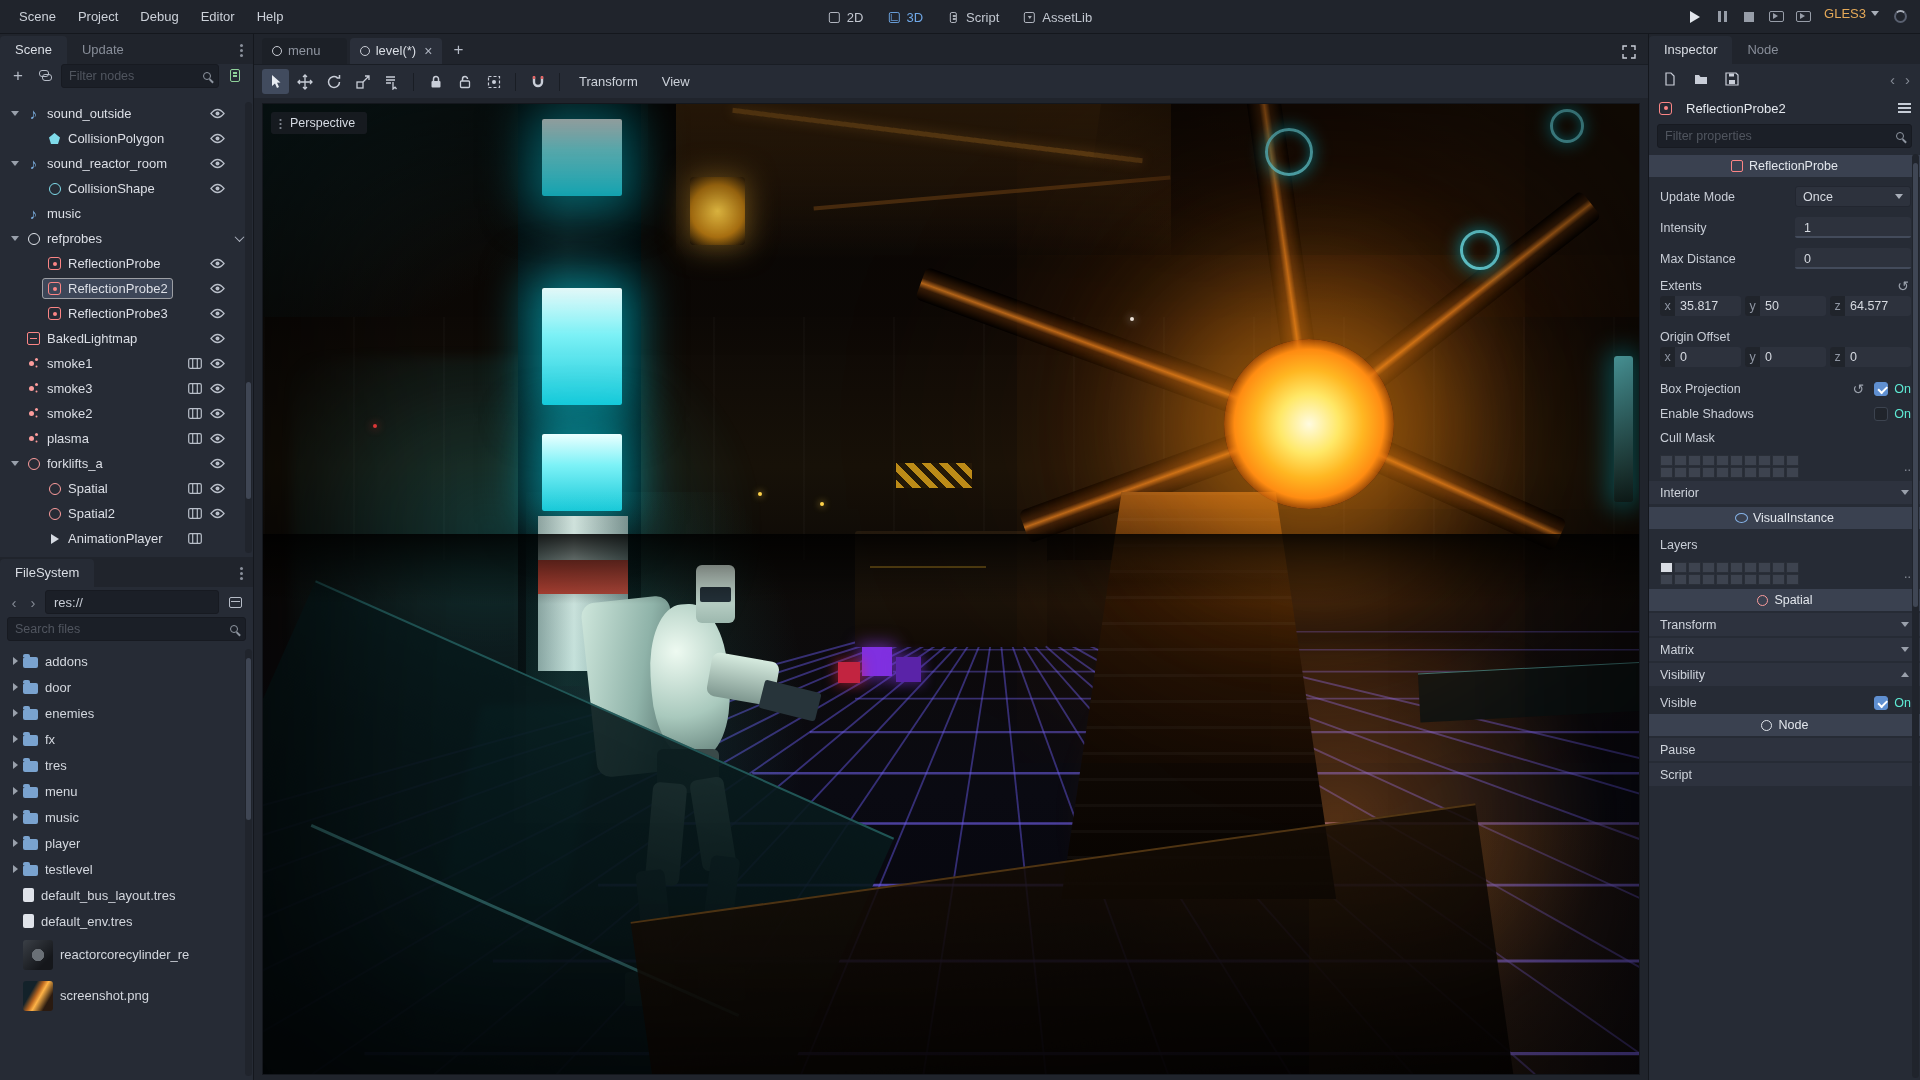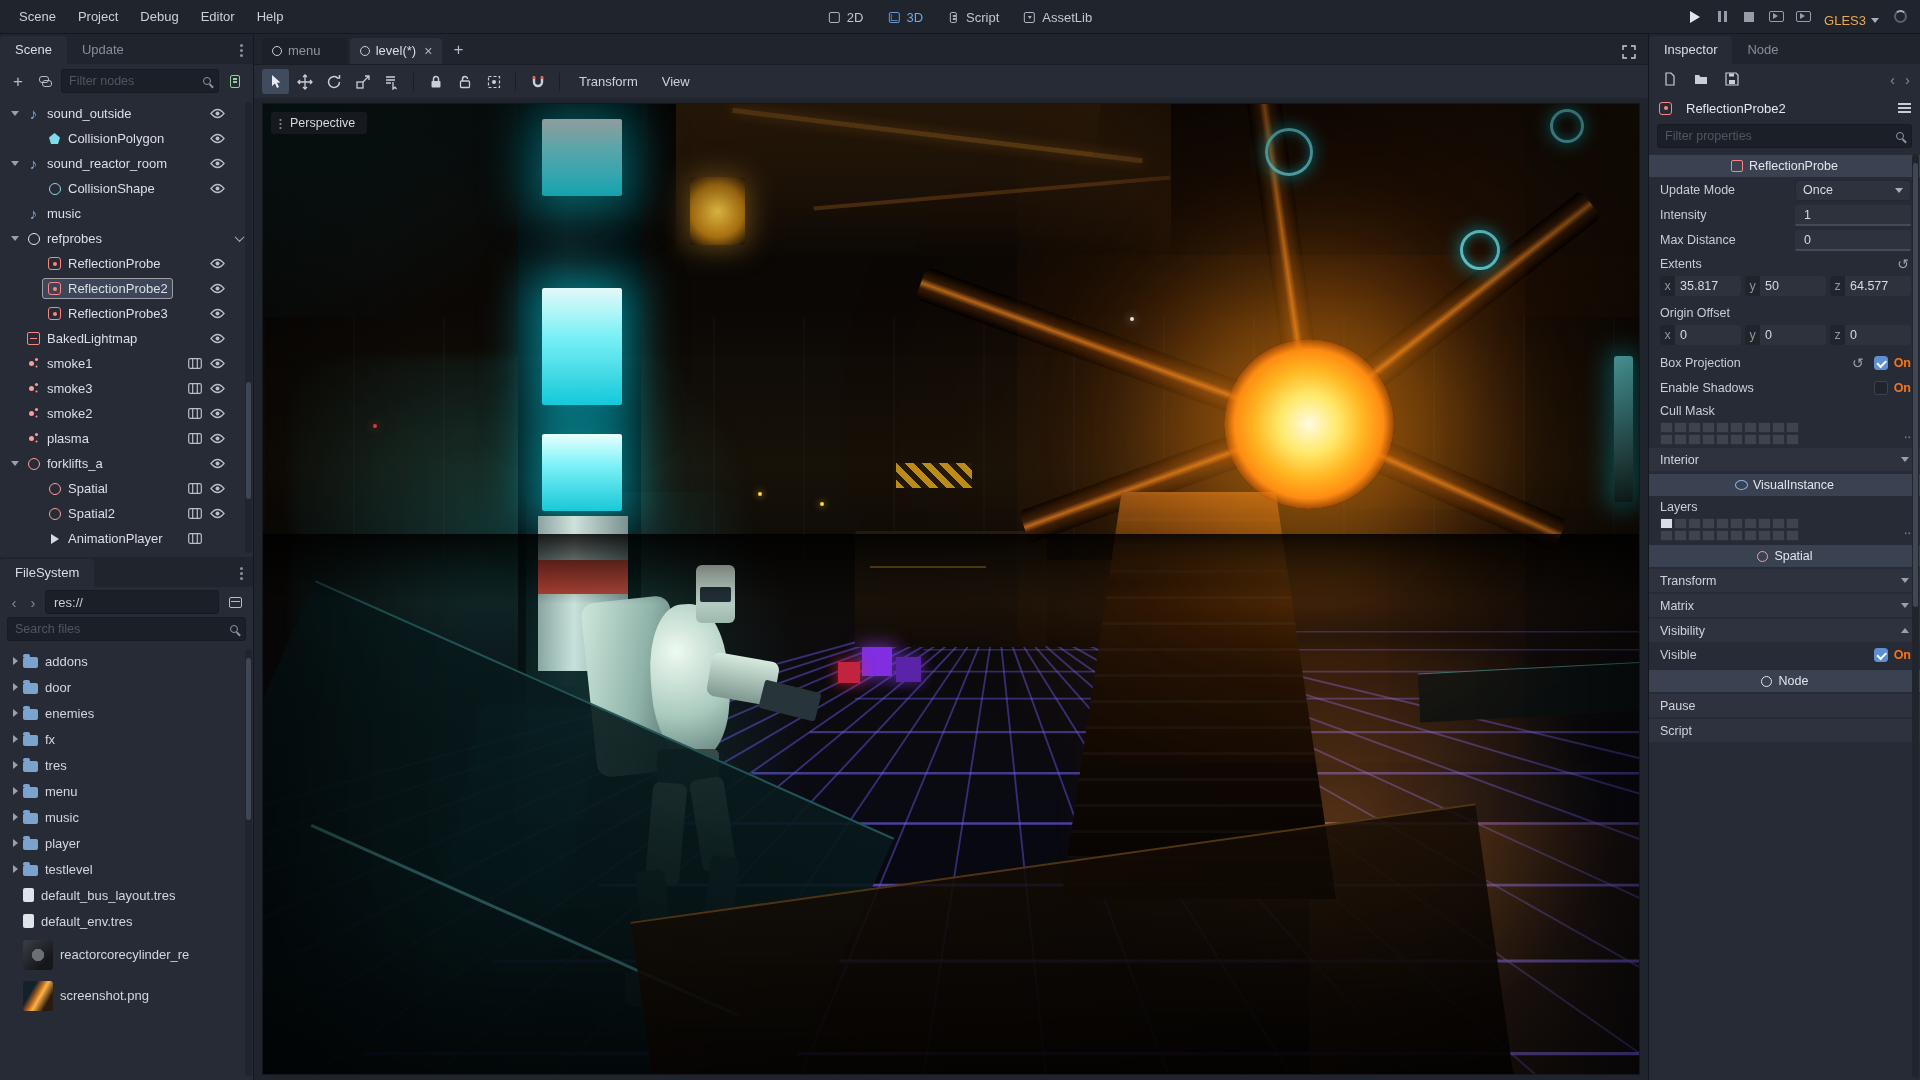--- a/index.html
+++ b/index.html
@@ -13,21 +13,21 @@
   .menu-item { padding:0 11px; line-height:34px; color:#ccd1d9; cursor:default; }
   .workspaces { position:absolute; left:50%; top:0; height:34px; transform:translateX(-50%); display:flex; align-items:center; gap:2px; }
   .ws { display:flex; align-items:center; gap:6px; padding:4px 11px; border-radius:3px; color:#c2c7d0; }
   .ws.active { color:#6fa8e8; }
   .wi { width:13px; height:13px; position:relative; flex:none; }
   .wi::before { content:""; position:absolute; inset:1px; border:1.5px solid currentColor; border-radius:2px; opacity:.9; }
   .wi-3d::after { content:""; position:absolute; left:3px; top:3px; right:3px; bottom:3px; border-left:1.5px solid currentColor; border-bottom:1.5px solid currentColor; opacity:.7; }
   .wi-script::before { inset:1px 3px; }
   .wi-script::after { content:""; position:absolute; left:5.5px; top:4.5px; width:3.5px; height:1.5px; background:currentColor; box-shadow:0 3px 0 currentColor; opacity:.85; }
   .wi-assetlib::after { content:""; position:absolute; left:4.5px; top:5px; width:0; height:0; border:2.5px solid transparent; border-top:3.5px solid currentColor; opacity:.85; }
-  .topbar-right { margin-left:auto; display:flex; align-items:flex-end; gap:7px; padding-right:10px; }
+  .topbar-right { margin-left:auto; display:flex; align-items:flex-start; gap:7px; padding-right:10px; }
   .pc { width:20px; height:22px; display:grid; place-items:center; }
   .tri-play { width:0; height:0; border-left:10px solid #e3e7ed; border-top:6px solid transparent; border-bottom:6px solid transparent; }
   .pause-bars { width:3px; height:11px; background:#979da8; box-shadow:6px 0 0 #979da8; margin-right:6px; }
   .stop-sq { width:10px; height:10px; background:#979da8; }
   .moviebox { width:15px; height:11px; border:1.5px solid #979da8; border-radius:2px; position:relative; }
   .moviebox::after { content:""; position:absolute; left:3px; top:1px; border-left:5px solid #979da8; border-top:3px solid transparent; border-bottom:3px solid transparent; }
   .renderer { display:flex; align-items:center; gap:5px; color:#e5a958; padding:0 4px; }
   .caret-d { width:0; height:0; border:4px solid transparent; border-top:5px solid #a8aeb8; margin-top:5px; }
   .spin-ic { width:13px; height:13px; border:2px solid #596070; border-top-color:#aab0bb; border-radius:50%; }
 
@@ -38,21 +38,21 @@
   .right { width:272px; flex:none; background:#262b35; border-left:1px solid #14171d; display:flex; flex-direction:column; }
 
   
   .dock-tabs { height:30px; background:#20242c; display:flex; align-items:flex-end; position:relative; flex:none; }
   .dock-tab { padding:6px 15px 7px; color:#878d98; border-radius:4px 4px 0 0; }
   .dock-tab.active { background:#262b35; color:#dadee5; }
   .vdots { width:3px; height:3px; border-radius:50%; background:#8a909b; box-shadow:0 -5px 0 #8a909b, 0 5px 0 #8a909b; margin:0 10px 12px auto; }
 
   
   .scene-dock { height:523px; flex:none; display:flex; flex-direction:column; }
-  .scene-toolbar { height:34px; flex:none; display:flex; align-items:center; gap:5px; padding:0 7px; }
+  .scene-toolbar { height:34px; flex:none; display:flex; gap:5px; padding:0 7px; }
   .icon-btn { width:22px; height:22px; display:grid; place-items:center; color:#b6bcc7; flex:none; }
   .plus-ic::before { content:"+"; font-size:17px; color:#b6bcc7; line-height:1; }
   .link-ic { width:13px; height:13px; position:relative; }
   .link-ic::before,.link-ic::after { content:""; position:absolute; width:8px; height:5px; border:1.5px solid #b6bcc7; border-radius:3px; }
   .link-ic::before { left:0; top:1px; } .link-ic::after { right:0; bottom:1px; }
   .script-ic { width:10px; height:13px; border:1.5px solid #8fd19a; border-radius:2px; position:relative; }
   .script-ic::after { content:""; position:absolute; left:1.5px; top:2.5px; width:4.5px; height:1.5px; background:#8fd19a; box-shadow:0 3px 0 #8fd19a; }
   .filterbox { flex:1; height:24px; background:#1b1f27; border:1px solid #171a21; border-radius:3px; display:flex; align-items:center; padding:0 7px; min-width:0; }
   .filterbox input { flex:1; min-width:0; background:transparent; border:none; outline:none; color:#c8cdd6; font:inherit; font-size:12.5px; }
   .filterbox input::placeholder { color:#81879284; }
@@ -217,35 +217,35 @@
                linear-gradient(#c6ccd6,#c6ccd6) 0 5px/13px 2px no-repeat,
                linear-gradient(#c6ccd6,#c6ccd6) 0 9px/13px 2px no-repeat; }
   .insp-filter { margin:2px 8px 4px; flex:none; }
   .props { flex:1; overflow:hidden; font-size:12.5px; position:relative; }
   .cat { height:22px; background:#3a4150; display:flex; align-items:center; justify-content:center; gap:6px; margin-top:3px; color:#e2e6ec; }
   .ci { width:12px; height:12px; position:relative; display:grid; place-items:center; flex:none; }
   .ci-probe::before { content:""; width:10px; height:10px; border:1.5px solid #fc8585; border-radius:2px; }
   .ci-visual::before { content:""; width:11px; height:8px; border:1.5px solid #86b3e8; border-radius:50%; }
   .ci-spatial::before { content:""; width:9px; height:9px; border:1.5px solid #fc9c9c; border-radius:50%; }
   .ci-node::before { content:""; width:9px; height:9px; border:1.5px solid #e2e6ec; border-radius:50%; }
-  .prow { min-height:25px; display:flex; align-items:center; padding:2px 9px 1px 11px; }
+  .prow { min-height:25px; display:flex; align-items:center; padding:9px 9px 1px 11px; }
   .plabel { flex:1; color:#c8cdd6; white-space:nowrap; overflow:hidden; text-overflow:ellipsis; }
   .dd { width:116px; height:21px; background:#2d323d; border:1px solid #222630; border-radius:3px; display:flex; align-items:center; padding:0 7px; color:#d6dae1; }
   .dd .caret-d { margin-left:auto; margin-top:4px; }
   .num { width:116px; height:21px; background:#2d323d; border-radius:3px; position:relative; display:flex; align-items:center; padding:0 9px; color:#d6dae1; }
   .num::after { content:""; position:absolute; left:0; right:0; bottom:0; height:2px; background:#434b5b; border-radius:0 0 3px 3px; }
   .vecrow { display:flex; gap:4px; padding:2px 9px 5px 11px; }
   .axis { flex:1; display:flex; height:20px; border-radius:3px; overflow:hidden; background:#2d323d; min-width:0; }
   .axis b { width:15px; background:#20242b; color:#8f96a3; display:grid; place-items:center; font-weight:normal; flex:none; }
   .axis span { flex:1; display:flex; align-items:center; padding:0 5px; color:#d6dae1; min-width:0; overflow:hidden; }
   .revert { color:#9aa0ab; font-size:14px; line-height:1; padding:0 2px; }
   .cb { width:14px; height:14px; border-radius:3px; background:#20242b; border:1px solid #3c434f; margin-right:6px; flex:none; }
   .cb.checked { background:#5f8fd0; border-color:#5f8fd0; }
   .cb.checked::after { content:""; display:block; width:7px; height:3.5px; border-left:2px solid #fff; border-bottom:2px solid #fff; transform:rotate(-45deg); margin:3px 0 0 2.5px; }
-  .onval { color:#f97316;font-weight:bold; }
+  .onval { color:#5eead4; }
   .bits { display:grid; grid-template-columns:repeat(10,13px); gap:1px; }
   .bit { height:11px; background:#3d434f; border:1px solid #2a2f38; }
   .bits.layers .bit:first-child { background:#d9dde4; }
   .more { margin-left:auto; color:#8a909b; }
   .grp { height:23px; background:#2d323e; display:flex; align-items:center; padding:0 11px; margin-top:2px; color:#cfd4dc; }
   .gcaret { margin-left:auto; width:0; height:0; border:4px solid transparent; border-top:5px solid #9aa0ab; margin-top:4px; }
   .gcaret.up { border-top:4px solid transparent; border-bottom:5px solid #9aa0ab; margin-top:-4px; }
 
   svg.ic { display:block; }
 </style>

